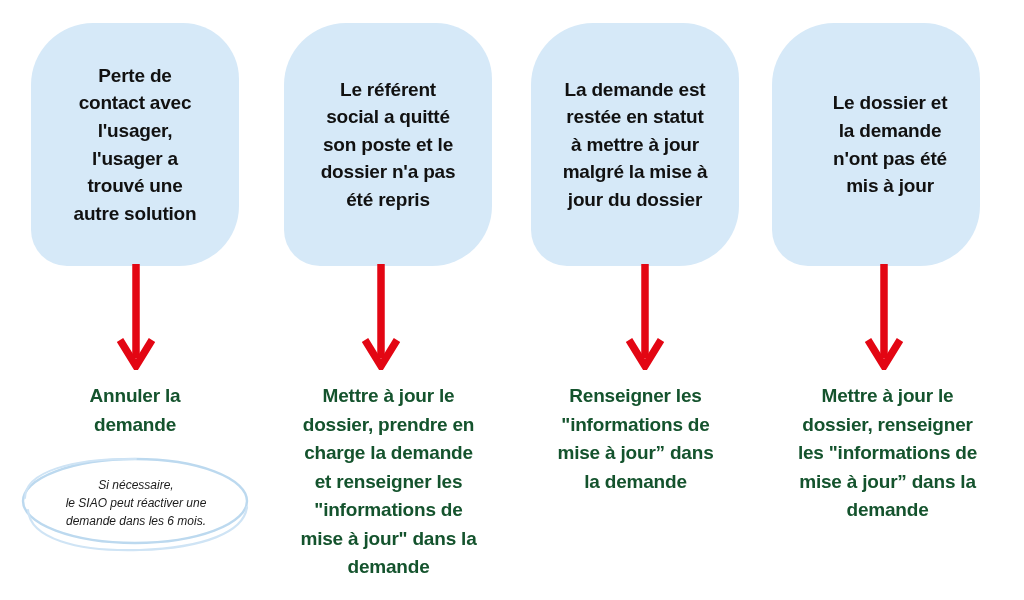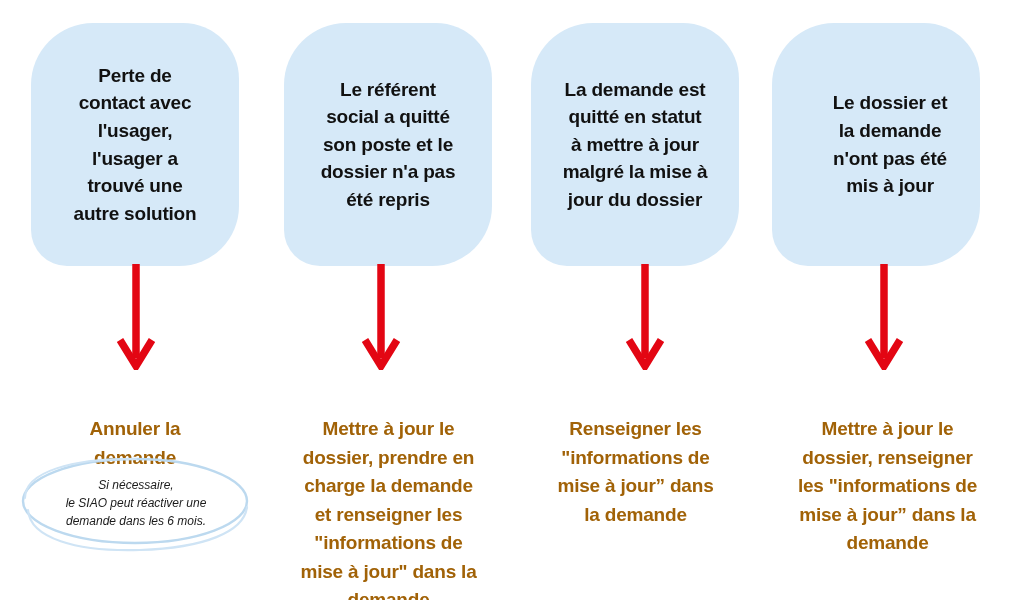--- a/index.html
+++ b/index.html
@@ -52,26 +52,25 @@
   
   .arrow {
     position: absolute;
   }
 
   
   .action {
     position: absolute;
     text-align: center;
     font-weight: bold;
-    color: #a16207;
+    color: #14532d;
     font-size: 19px;
     line-height: 1.5;
     letter-spacing: -0.2px;
     white-space: pre-line;
-    margin-top: 33px;
   }
 
   
   .note-wrap {
     position: absolute;
   }
   .note-ellipse {
     position: absolute;
     left: 0;
     top: 0;
@@ -150,21 +149,21 @@
 "informations de
 mise à jour" dans la
 demande</div>
   </div>
 
   <div class="column" style="left:512px;width:247px;">
 
     <div class="blob" style="left:19px; top:23px; width:208px; height:243px;
                 border-radius: 62px 56px 60px 36px;">
       <div class="blob-text">La demande est
-quitté en statut
+restée en statut
 à mettre à jour
 malgré la mise à
 jour du dossier</div>
     </div>
 
     <div class="arrow" style="left:110px; top:262px; width:46px; height:108px;">
       <svg width="46" height="108" viewBox="0 0 46 108">
         <path d="M23 2 L23 96" stroke="#e30613" stroke-width="7.5" stroke-linecap="butt" fill="none"></path>
         <path d="M7 78 L23 104 L39 78" stroke="#e30613" stroke-width="7.5" fill="none" stroke-linecap="butt" stroke-linejoin="miter"></path>
       </svg>

